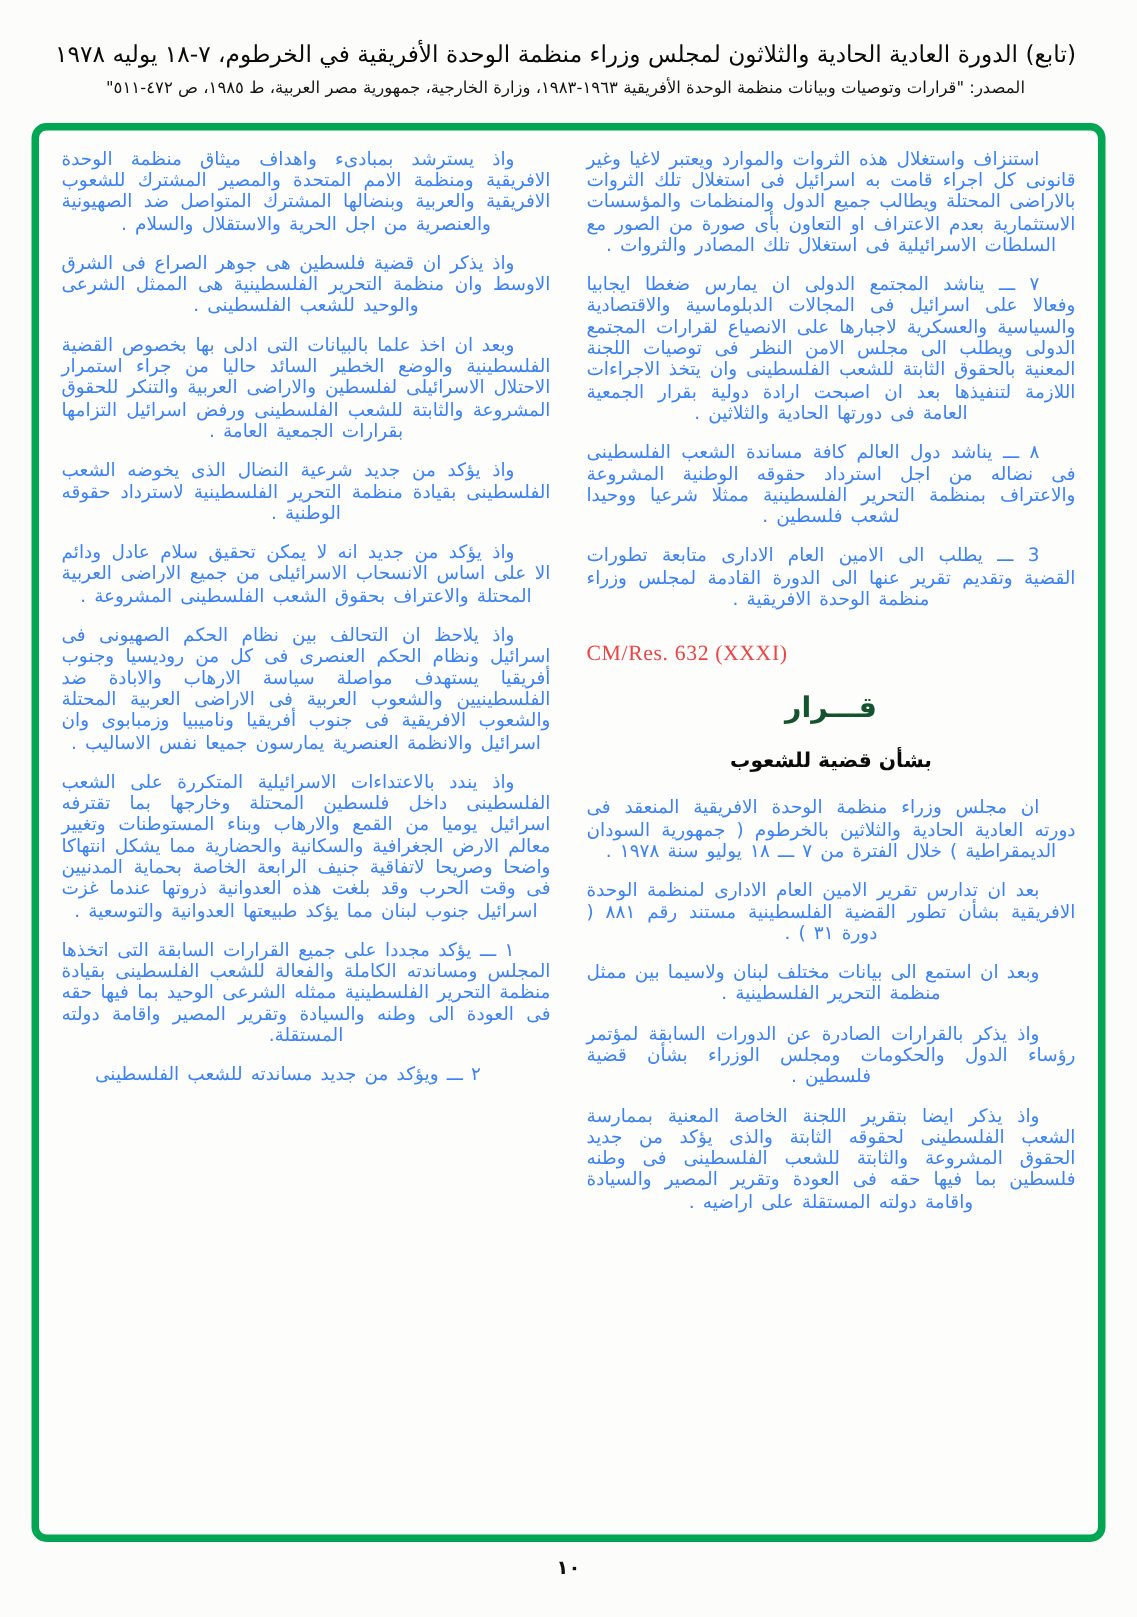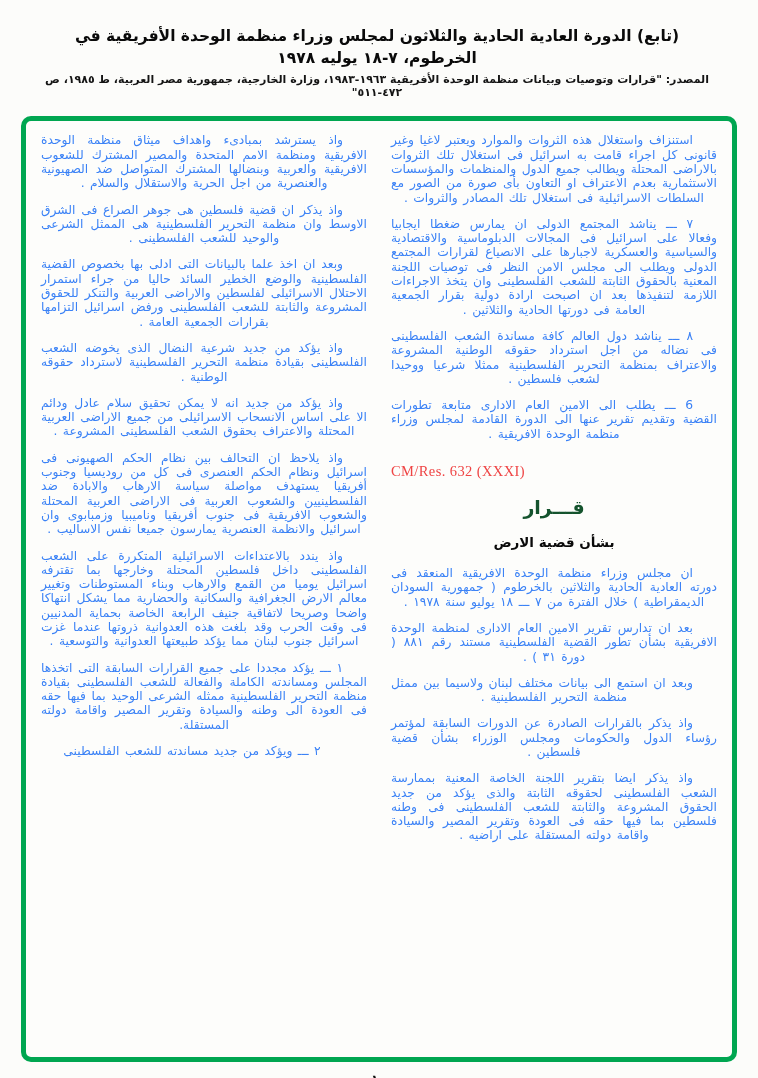--- a/index.html
+++ b/index.html
@@ -7,21 +7,21 @@
     width:758px;height:1078px;overflow:hidden;
     background:#fcfcfa;
     font-family:"DejaVu Sans",sans-serif;
     color:#111;
     position:relative;
   }
   .header{
     direction:rtl;
     text-align:center;
     padding:26px 40px 0 36px;
-    font-weight:bold;
+    font-weight:normal;
   }
   .header .title{
     font-size:15.5px;
     line-height:1.4;
     color:#0a0a0a;
   }
   .header .source{
     font-size:11px;
     margin-top:4px;
     color:#141414;
@@ -95,24 +95,24 @@
   <div class="source">المصدر: "قرارات وتوصيات وبيانات منظمة الوحدة الأفريقية ١٩٦٣-١٩٨٣، وزارة الخارجية، جمهورية مصر العربية، ط ١٩٨٥، ص ٤٧٢-٥١١"</div>
 </div>
 
 <div class="frame" style="border-color: rgb(0, 166, 81);">
   <div class="cols">
 
     <section class="col">
       <p class="ar">استنزاف واستغلال هذه الثروات والموارد ويعتبر لاغيا وغير قانونى كل اجراء قامت به اسرائيل فى استغلال تلك الثروات بالاراضى المحتلة ويطالب جميع الدول والمنظمات والمؤسسات الاستثمارية بعدم الاعتراف او التعاون بأى صورة من الصور مع السلطات الاسرائيلية فى استغلال تلك المصادر والثروات .</p>
       <p class="ar">٧ ـــ يناشد المجتمع الدولى ان يمارس ضغطا ايجابيا وفعالا على اسرائيل فى المجالات الدبلوماسية والاقتصادية والسياسية والعسكرية لاجبارها على الانصياع لقرارات المجتمع الدولى ويطلب الى مجلس الامن النظر فى توصيات اللجنة المعنية بالحقوق الثابتة للشعب الفلسطينى وان يتخذ الاجراءات اللازمة لتنفيذها بعد ان اصبحت ارادة دولية بقرار الجمعية العامة فى دورتها الحادية والثلاثين .</p>
       <p class="ar">٨ ـــ يناشد دول العالم كافة مساندة الشعب الفلسطينى فى نضاله من اجل استرداد حقوقه الوطنية المشروعة والاعتراف بمنظمة التحرير الفلسطينية ممثلا شرعيا ووحيدا لشعب فلسطين .</p>
-      <p class="ar">6 ـــ يطلب الى الامين العام الادارى متابعة تطورات القضية وتقديم تقرير عنها الى الدورة القادمة لمجلس وزراء منظمة الوحدة الافريقية .</p>
+      <p class="ar">3 ـــ يطلب الى الامين العام الادارى متابعة تطورات القضية وتقديم تقرير عنها الى الدورة القادمة لمجلس وزراء منظمة الوحدة الافريقية .</p>
       <p class="ref">CM/Res. 632 (XXXI)</p>
       <div class="h-qarar">قـــرار</div>
-      <div class="h-subject">بشأن قضية الارض</div>
+      <div class="h-subject">بشأن قضية للشعوب</div>
       <p class="ar">ان مجلس وزراء منظمة الوحدة الافريقية المنعقد فى دورته العادية الحادية والثلاثين بالخرطوم ( جمهورية السودان الديمقراطية ) خلال الفترة من ٧ ـــ ١٨ يوليو سنة ١٩٧٨ .</p>
       <p class="ar">بعد ان تدارس تقرير الامين العام الادارى لمنظمة الوحدة الافريقية بشأن تطور القضية الفلسطينية مستند رقم ٨٨١ ( دورة ٣١ ) .</p>
       <p class="ar">وبعد ان استمع الى بيانات مختلف لبنان ولاسيما بين ممثل منظمة التحرير الفلسطينية .</p>
       <p class="ar">واذ يذكر بالقرارات الصادرة عن الدورات السابقة لمؤتمر رؤساء الدول والحكومات ومجلس الوزراء بشأن قضية فلسطين .</p>
       <p class="ar">واذ يذكر ايضا بتقرير اللجنة الخاصة المعنية بممارسة الشعب الفلسطينى لحقوقه الثابتة والذى يؤكد من جديد الحقوق المشروعة والثابتة للشعب الفلسطينى فى وطنه فلسطين بما فيها حقه فى العودة وتقرير المصير والسيادة واقامة دولته المستقلة على اراضيه .</p>
     </section>
 
     <section class="col">
       <p class="ar">واذ يسترشد بمبادىء واهداف ميثاق منظمة الوحدة الافريقية ومنظمة الامم المتحدة والمصير المشترك للشعوب الافريقية والعربية وبنضالها المشترك المتواصل ضد الصهيونية والعنصرية من اجل الحرية والاستقلال والسلام .</p>
       <p class="ar">واذ يذكر ان قضية فلسطين هى جوهر الصراع فى الشرق الاوسط وان منظمة التحرير الفلسطينية هى الممثل الشرعى والوحيد للشعب الفلسطينى .</p>

